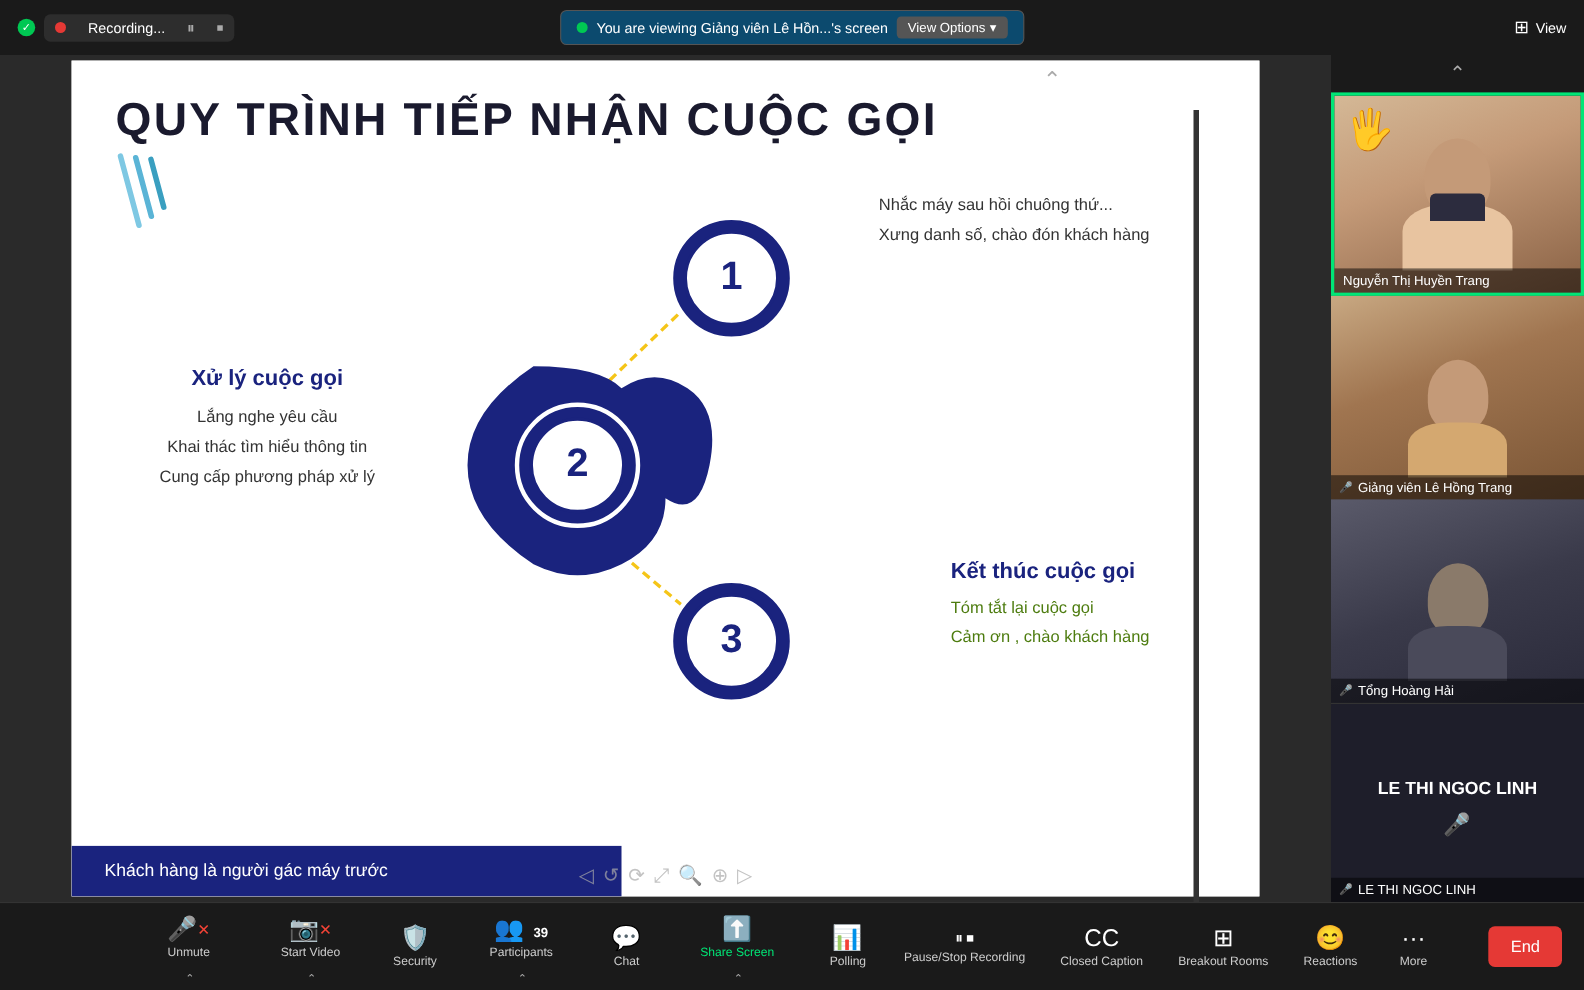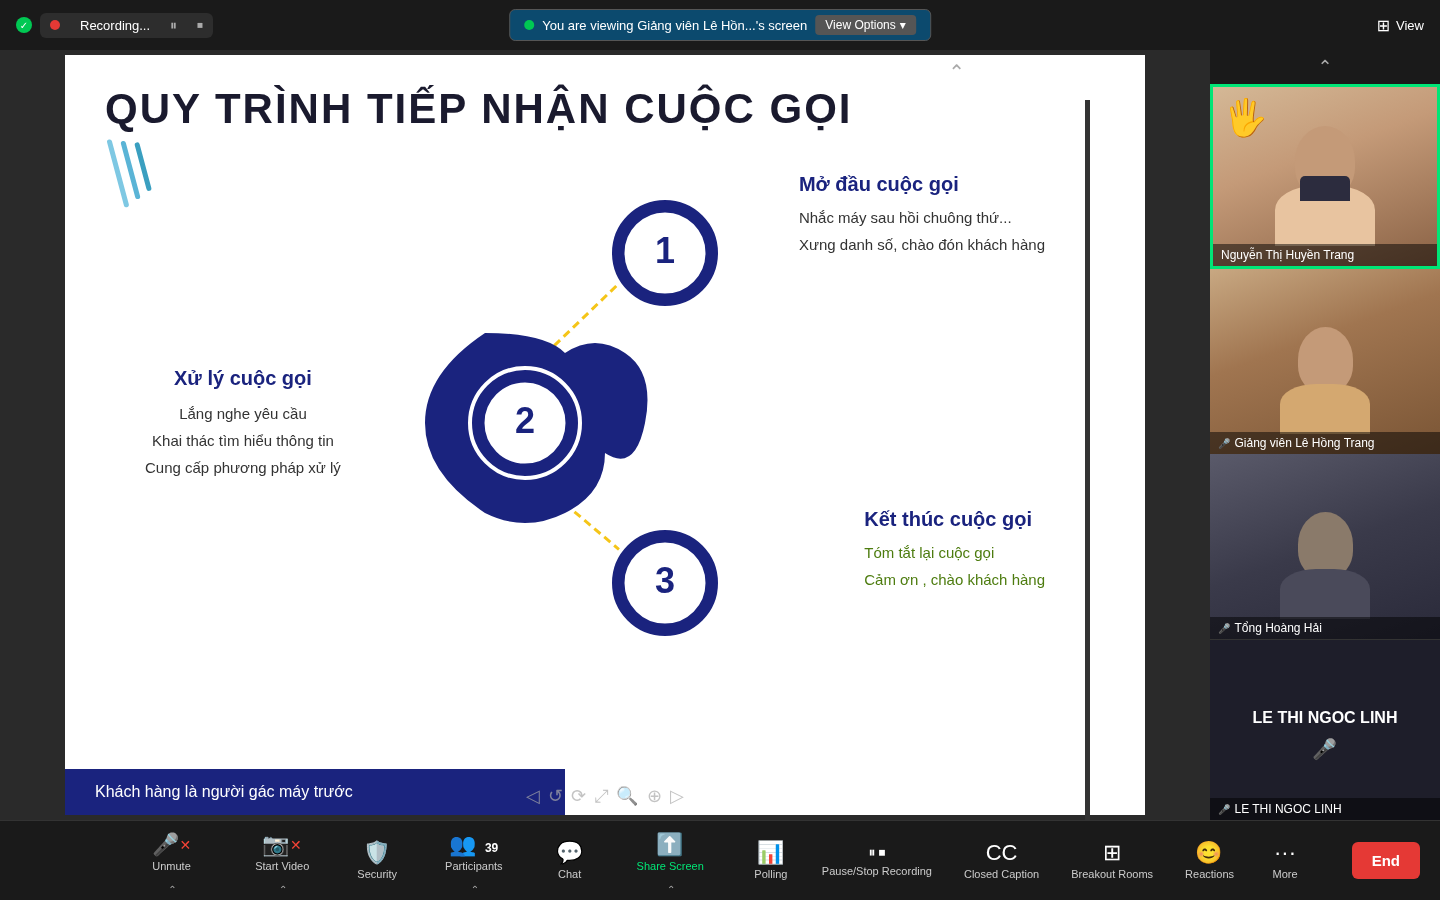--- a/index.html
+++ b/index.html
@@ -166,21 +166,20 @@
       position: absolute;
       left: 40px;
       top: 180px;
       text-align: center;
     }
     .left-text h3 {
       color: #1a237e;
       font-size: 20px;
       font-weight: 700;
       margin-bottom: 10px;
-      margin-top: 34px;
     }
     .left-text p {
       color: #333;
       font-size: 15px;
       line-height: 1.8;
     }
 
     
     .right-top-text {
       position: absolute;
@@ -361,21 +360,21 @@
 
     .btn-end {
       position: absolute;
       right: 20px;
       background: #e53935;
       color: white;
       border: none;
       border-radius: 6px;
       padding: 10px 20px;
       font-size: 15px;
-      font-weight: 700;
+      font-weight: 400;
       cursor: pointer;
     }
 
     
     .btn-share-screen .toolbar-icon { color: #00e676; }
     .btn-share-screen .toolbar-label { color: #00e676; }
 
     
     .participant-count {
       font-size: 12px;
@@ -483,21 +482,20 @@
             <circle cx="420" cy="250" r="55" fill="#1a237e" stroke="white" stroke-width="4"></circle>
             <circle cx="420" cy="250" r="42" fill="white" stroke="#1a237e" stroke-width="3"></circle>
             <text x="420" y="260" text-anchor="middle" font-size="36" font-weight="700" fill="#1a237e">2</text>
 
             <circle cx="560" cy="410" r="55" fill="#1a237e" stroke="white" stroke-width="4"></circle>
             <circle cx="560" cy="410" r="42" fill="white" stroke="#1a237e" stroke-width="3"></circle>
             <text x="560" y="420" text-anchor="middle" font-size="36" font-weight="700" fill="#1a237e">3</text>
           </svg>
 
           <div class="right-top-text">
-            <h3>Mở đầu cuộc gọi</h3>
             <p>Nhắc máy sau hồi chuông thứ...</p>
             <p>Xưng danh số, chào đón khách hàng</p>
           </div>
 
           <div class="left-text">
             <h3>Xử lý cuộc gọi</h3>
             <p>Lắng nghe yêu cầu</p>
             <p>Khai thác tìm hiểu thông tin</p>
             <p>Cung cấp phương pháp xử lý</p>
           </div>

